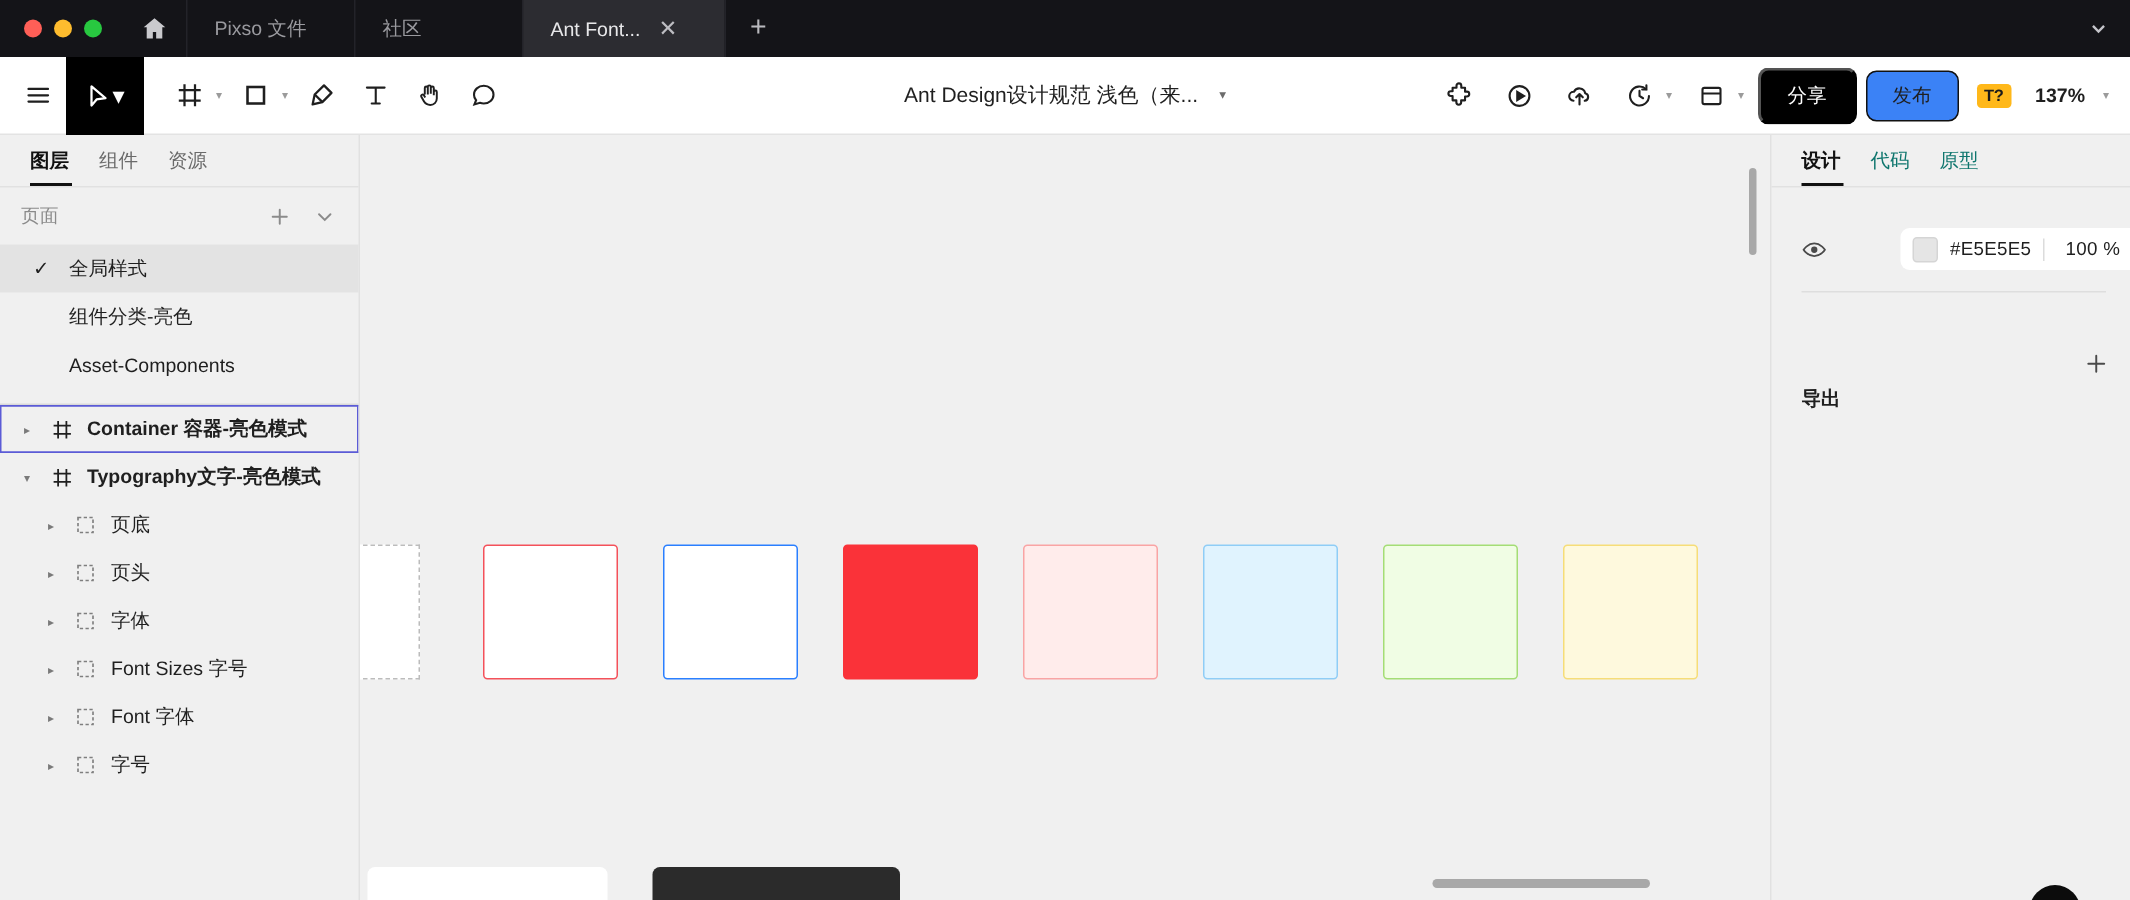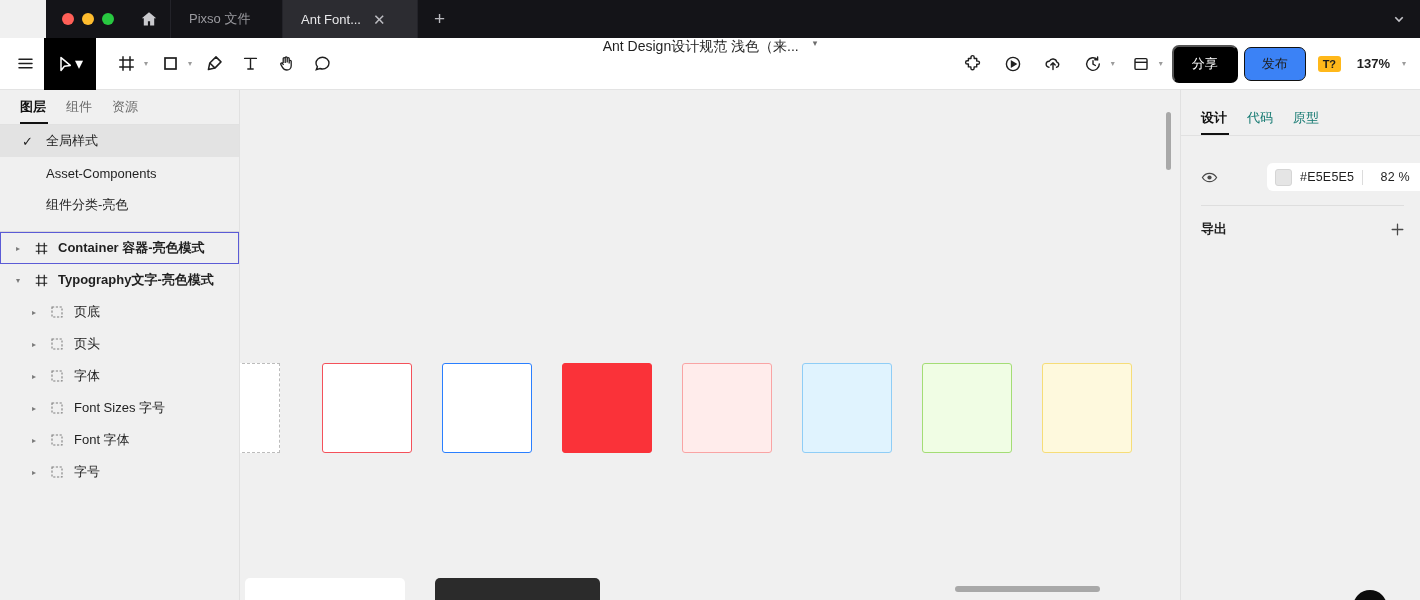--- a/index.html
+++ b/index.html
@@ -7,21 +7,21 @@
   body {
     font-family:"Liberation Sans","DejaVu Sans",sans-serif;
     background:#f0f0f0; color:#1f1f1f;
     -webkit-font-smoothing:antialiased;
   }
   .app { position:relative; width:1420px; height:600px; display:flex; flex-direction:column; }
 
   
   .titlebar {
     height:38px; background:#141418; display:flex; align-items:stretch;
-    flex:0 0 38px; position:relative;margin-left:46px;
+    flex:0 0 38px; position:relative;
   }
   .traffic { display:flex; align-items:center; gap:8px; padding:0 14px 0 16px; }
   .dot { width:12px; height:12px; border-radius:50%; }
   .dot.red{background:#ff5f57;} .dot.yellow{background:#febc2e;} .dot.green{background:#28c840;}
   .tb-home {
     width:42px; display:flex; align-items:center; justify-content:center; cursor:default;
   }
   .tab {
     min-width:112px; padding:0 18px; display:flex; align-items:center; gap:10px;
     color:#9a9a9f; font-size:13px; border-left:1px solid #232329;
@@ -47,21 +47,21 @@
     border-radius:4px; color:#1f1f1f;
   }
   .tool-group { display:flex; align-items:center; }
   .tool-group .caret { margin-left:1px; margin-right:3px; color:#9b9b9b; font-size:8px; }
   .tool.active { background:#000; color:#fff; width:52px; height:52px; border-radius:0; }
   .tool.active .caret { color:#fff; }
   .tl-left { display:flex; align-items:center; gap:2px; padding-left:8px; }
   .tl-left .sep { width:9px; }
   .doc-title {
     position:absolute; left:0; right:0; top:0; bottom:0;
-    display:flex; align-items:flex-start; justify-content:center; gap:14px;
+    display:flex; align-items:center; justify-content:center; gap:14px;
     pointer-events:none;
   }
   .doc-title .name { font-size:14px; color:#1f1f1f; pointer-events:auto; }
   .doc-title .caret { color:#6c6c6c; font-size:9px; pointer-events:auto; }
   .tl-right {
     margin-left:auto; display:flex; align-items:center; gap:6px; padding-right:14px;
     position:relative; z-index:2;
   }
   .btn-share {
     background:#000; color:#fff; font-size:13px; border-radius:7px;
@@ -145,21 +145,21 @@
   .card-dark {
     position:absolute; left:195px; bottom:0; width:165px; height:22px;
     background:#2b2b2b; border-radius:5px 5px 0 0;
   }
 
   
   .right {
     width:240px; flex:0 0 240px; background:#f0f0f0; border-left:1px solid #e1e1e1;
     display:flex; flex-direction:column;
   }
-  .rp-tabs { height:46px; display:flex; align-items:flex-end; padding:0 12px;
+  .rp-tabs { height:35px; display:flex; align-items:flex-end; padding:0 12px;
              border-bottom:1px solid #e1e1e1; }
   .rp-tab { font-size:13px; color:#0f766e; padding:0 10px 8px 10px; position:relative; }
   .rp-tab:first-child { padding-left:8px; }
   .rp-tab.active { color:#111; font-weight:700; }
   .rp-tab.active::after {
     content:""; position:absolute; left:8px; right:8px; bottom:0; height:2.5px; background:#111;
   }
   .rp-sect { padding:14px 16px 0 20px; }
   .rp-sect-title { font-size:13px; font-weight:700; color:#111; }
   .fill-row { display:flex; align-items:center; gap:10px; margin-top:13px; }
@@ -169,21 +169,21 @@
     align-items:center; padding:0 8px; gap:8px; font-size:12.5px;margin-left:39px;
   }
   .fill-sw { width:17px; height:17px; border-radius:3px; border:1px solid #d5d5d5; }
   .fill-hex { flex:1 1 auto; letter-spacing:.2px; }
   .fill-div { width:1px; height:15px; background:#dcdcdc; }
   .fill-op { width:48px; text-align:center; letter-spacing:.2px; }
   .rp-rule { height:1px; background:#dedede; margin:14px 0 0 0; }
   .export-row {
     display:flex; align-items:center; padding:14px 14px 0 20px;
   }
-  .export-row .t { font-size:13px; font-weight:700; flex:1 1 auto; }
+  .export-row .t { font-size:13px; font-weight:700; flex:1 1 auto;margin-top:48px; }
   .export-row .plus { color:#4a4a4a; font-size:18px; line-height:1; }
 
   
   .fab {
     position:absolute; right:33px; width:34px; height:34px; border-radius:50%;
     background:#0c0c0c; color:#fff; display:flex; align-items:center; justify-content:center;
   }
   .fab.moon { top:500px; }
   svg { display:block; }
 </style>
@@ -200,20 +200,23 @@
     </div>
     <div class="tb-home">
       <span>
         <svg width="18" height="18" viewBox="0 0 18 18" fill="#c9c9cd">
           <path d="M9 2.2 1.8 8.2h2v7.4h4.1v-4.3h2.2v4.3h4.1V8.2h2z"></path>
         </svg>
       </span>
     </div>
     <div class="tab">
       <span>Pixso 文件</span>
+    </div>
+    <div class="tab">
+      <span>社区</span>
     </div>
     <div class="tab wide active">
       <span>Ant Font...</span>
       <span class="close">✕</span>
     </div>
     <div class="tab-plus">+</div>
     <div class="tb-spacer"></div>
     <div class="tb-right">
       <span>
         <svg width="14" height="14" viewBox="0 0 14 14" fill="none" stroke="#c5c5ca" stroke-width="1.6">
@@ -363,33 +366,50 @@
 
   <div class="body">
 
     <div class="left">
       <div class="lp-tabs">
         <div class="lp-tab active">图层</div>
         <div class="lp-tab">组件</div>
         <div class="lp-tab">资源</div>
       </div>
 
+      <div class="pages-head">
+        <span class="lbl">页面</span>
+        <span class="act">
+          <span>
+            <svg width="15" height="15" viewBox="0 0 15 15" stroke="#8b8b8b" stroke-width="1.3" stroke-linecap="round">
+              <path d="M7.5 2.8v9.4M2.8 7.5h9.4"></path>
+            </svg>
+          </span>
+        </span>
+        <span class="act">
+          <span>
+            <svg width="15" height="15" viewBox="0 0 15 15" fill="none" stroke="#8b8b8b" stroke-width="1.3" stroke-linecap="round">
+              <path d="M3.7 5.8 7.5 9.6l3.8-3.8"></path>
+            </svg>
+          </span>
+        </span>
+      </div>
 
       <div class="pages-list">
         <div class="page-row selected">
           <span class="chk">✓</span>
           <span>全局样式</span>
         </div>
         <div class="page-row">
           <span class="chk"></span>
-          <span>Asset-Components</span>
+          <span>组件分类-亮色</span>
         </div>
         <div class="page-row">
           <span class="chk"></span>
-          <span>组件分类-亮色</span>
+          <span>Asset-Components</span>
         </div>
       </div>
 
       <div class="layers">
         <div class="layer-row top selected">
           <span class="tri">▸</span>
           <span class="li">
             <svg width="15" height="15" viewBox="0 0 19 19" stroke="#1f1f1f" stroke-width="1.5">
               <path d="M6 2.2v14.6M13 2.2v14.6M2.2 6h14.6M2.2 13h14.6"></path>
             </svg>
@@ -493,21 +513,21 @@
               <svg width="17" height="17" viewBox="0 0 17 17" fill="none" stroke="#4a4a4a" stroke-width="1.2">
                 <path d="M1.4 8.5S4 4.3 8.5 4.3 15.6 8.5 15.6 8.5 13 12.7 8.5 12.7 1.4 8.5 1.4 8.5z"></path>
                 <circle cx="8.5" cy="8.5" r="2.1" fill="#4a4a4a" stroke="none"></circle>
               </svg>
             </span>
           </span>
           <div class="fill-chip">
             <span class="fill-sw" style="background: rgb(229, 229, 229);"></span>
             <span class="fill-hex">#E5E5E5</span>
             <span class="fill-div"></span>
-            <span class="fill-op">82 %</span>
+            <span class="fill-op">100 %</span>
           </div>
         </div>
         <div class="rp-rule"></div>
       </div>
 
       <div class="export-row">
         <span class="t">导出</span>
         <span class="plus">
           <svg width="17" height="17" viewBox="0 0 17 17" stroke="#4a4a4a" stroke-width="1.3" stroke-linecap="round">
             <path d="M8.5 3.2v10.6M3.2 8.5h10.6"></path>

